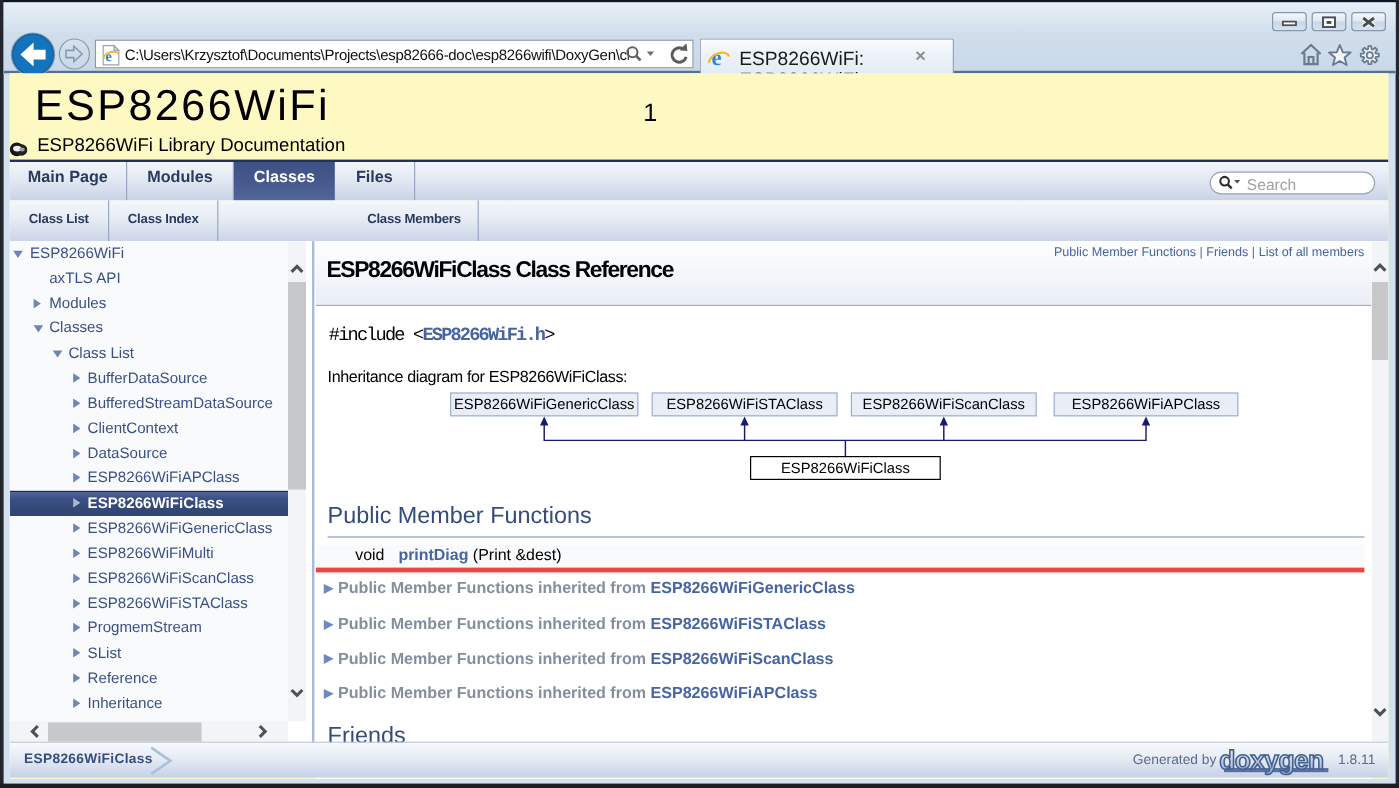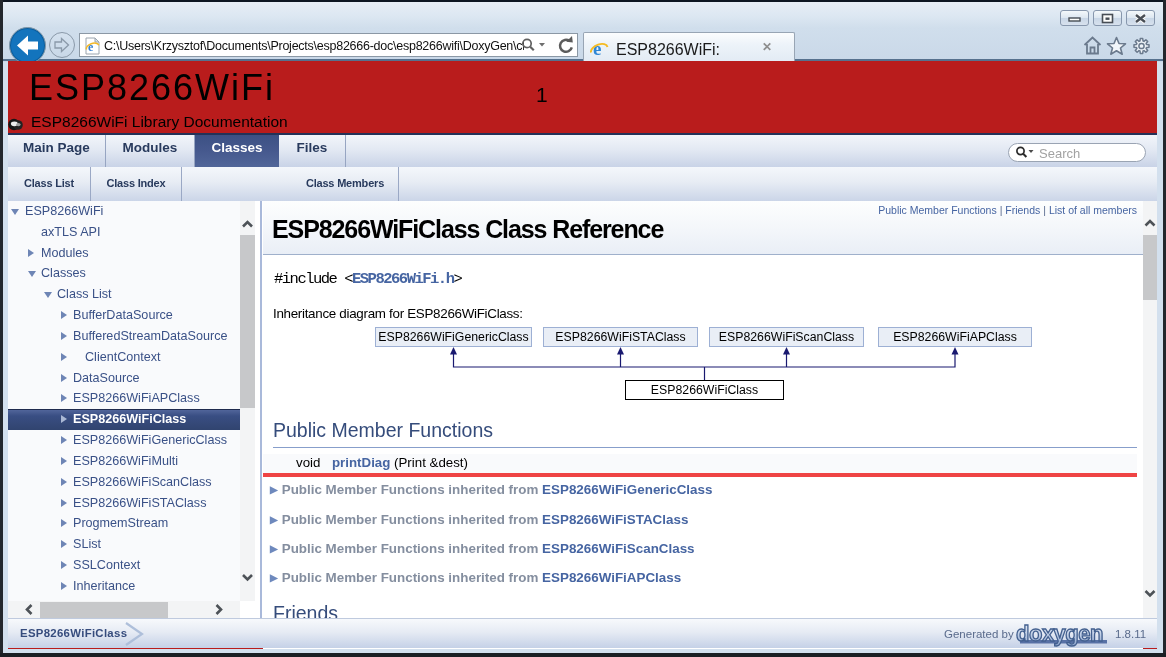--- a/index.html
+++ b/index.html
@@ -26,21 +26,21 @@
   background:linear-gradient(180deg,#d4e1ee,#c9d8e8); border:1px solid #8a99a9; }
 #addrbar { position:absolute; left:79px; top:33px; width:499px; height:24px; background:#fff;
   border:1px solid #8b98a5; font-size:13px; color:#101010; }
 #addrtxt { position:absolute; left:24px; top:5px; white-space:nowrap; letter-spacing:-0.25px; font-size:12.5px; width:420px; overflow:hidden; }
 #tab { position:absolute; left:583px; top:32px; width:212px; height:30px;
   background:linear-gradient(180deg,#fbfdfe,#edf3f9 40%,#e2ebf4);
   border:1px solid #98a5b4; border-bottom:none; border-radius:2px 2px 0 0; }
 #tabtitle { position:absolute; left:32px; top:8px; font-size:16px; color:#1b1b1b; }
 #tabx { position:absolute; left:178px; top:7px; color:#8e8e8e; font-size:12px; font-weight:bold; }
 
-#page { position:absolute; left:8px; top:61px; width:1149px; height:588px; background:#b91c1c; overflow:hidden;
+#page { position:absolute; left:8px; top:61px; width:1149px; height:588px; background:#fef9c3; overflow:hidden;
   font-size:13.3px; color:#000; }
 
 #projectname { position:absolute; left:21px; top:6px; font-size:36px; color:#000; letter-spacing:2px; }
 #projectnumber { position:absolute; left:528px; top:22px; font-size:21px; color:#000; }
 #projectbrief { position:absolute; left:23px; top:52px; font-size:15.5px; color:#000; }
 #projectlogo { position:absolute; left:0px; top:57px; width:15px; height:13px; }
 
 #tabrow1 { position:absolute; left:0; top:72px; width:1149px; height:34px;
   background:linear-gradient(180deg,#f2f5fa 0%,#e3e9f3 45%,#c9d3e7 100%); border-top:2px solid #243258; }
 #tabrow2 { position:absolute; left:0; top:106px; width:1149px; height:34px;
@@ -71,21 +71,21 @@
 .sbthumb { background:#c7c8ca; }
 .chev { stroke:#4d5257; stroke-width:2.6; fill:none; }
 
 #divider { position:absolute; left:252px; top:0; width:2px; height:418px; background:#a9b9da; }
 
 #content { position:absolute; left:255px; top:0; width:880px; height:541px; background:#fff; overflow:hidden;text-align:right; }
 #summary { position:absolute; right:6px; top:3px; font-size:10.5px; color:#4665a2; }
 #summary .sep { color:#5b6c90; }
 #headerblk { position:absolute; left:0; top:0; width:880px; height:54px;
   background:linear-gradient(180deg,#fdfefe 0%,#f3f6fa 55%,#e9eef6 100%); border-bottom:1px solid #9fb0cb; }
-#h1title { position:absolute; left:9px; top:14px; font-size:25px; font-weight:bold; color:#000; letter-spacing:-1.1px; }
+#h1title { position:absolute; left:9px; top:14px; font-size:19px; font-weight:bold; color:#000; letter-spacing:-1.1px; }
 #includeline { position:absolute; left:11px; top:69px; font-family:"Liberation Mono",monospace; font-size:15.5px; letter-spacing:-1.5px; color:#000; }
 #inhlabel { position:absolute; left:10px; top:105px; font-size:13.4px; letter-spacing:-0.3px; color:#000; }
 .gbox { position:absolute; height:20px; background:#e9eef6; border:1px solid #9db0d4; color:#000;
   font-size:12.3px; display:flex; align-items:center; justify-content:center; top:126px; }
 #gbot { position:absolute; left:362px; top:179px; width:159px; height:20px; background:#fff; border:1px solid #000;
   font-size:12.3px; display:flex; align-items:center; justify-content:center; color:#000; }
 #h2pmf { position:absolute; left:10px; top:218px; font-size:19.5px; color:#354c7b; }
 #h2underline { position:absolute; left:10px; top:246px; width:864px; height:1px; background:#879ecb; }
 #memrow { position:absolute; left:0px; top:253px; width:874px; height:23px; background:#f9fafc;
   border-bottom:4px solid #ef4444; font-size:13.3px; }
@@ -223,21 +223,21 @@
       <div class="trow" style="top:104px;">
           <span class="arr ar" style="left:53px;"></span>
           <span class="txt" style="left:65px;">BufferDataSource</span>
         </div>
       <div class="trow" style="top:125px;">
           <span class="arr ar" style="left:53px;"></span>
           <span class="txt" style="left:65px;">BufferedStreamDataSource</span>
         </div>
       <div class="trow" style="top:146px;">
           <span class="arr ar" style="left:53px;"></span>
-          <span class="txt" style="left:77px;">ClientContext</span>
+          <span class="txt" style="left:65px;">ClientContext</span>
         </div>
       <div class="trow" style="top:167px;">
           <span class="arr ar" style="left:53px;"></span>
           <span class="txt" style="left:65px;">DataSource</span>
         </div>
       <div class="trow" style="top:187px;">
           <span class="arr ar" style="left:53px;"></span>
           <span class="txt" style="left:65px;">ESP8266WiFiAPClass</span>
         </div>
       <div class="trow" style="top:208px; color:#fff; font-weight:bold;">
@@ -263,21 +263,21 @@
       <div class="trow" style="top:312px;text-align:center;">
           <span class="arr ar" style="left:53px;"></span>
           <span class="txt" style="left:65px;">ProgmemStream</span>
         </div>
       <div class="trow" style="top:333px;">
           <span class="arr ar" style="left:53px;"></span>
           <span class="txt" style="left:65px;">SList</span>
         </div>
       <div class="trow" style="top:354px;">
           <span class="arr ar" style="left:53px;"></span>
-          <span class="txt" style="left:65px;">SSLContext</span>
+          <span class="txt" style="left:65px;">Reference</span>
         </div>
       <div class="trow" style="top:375px;">
           <span class="arr ar" style="left:53px;"></span>
           <span class="txt" style="left:65px;">Inheritance</span>
         </div>
     </div>
     <div class="abs sbtrack" style="left:232px; top:0; width:15px; height:400px;"></div>
     <div class="abs sbthumb" style="left:232px; top:34px; width:15px; height:173px;"></div>
     <svg class="abs" style="left:232px; top:16px;" width="15" height="15">
         <path d="M3 9.5 L7.5 5 L12 9.5" class="chev"></path>

